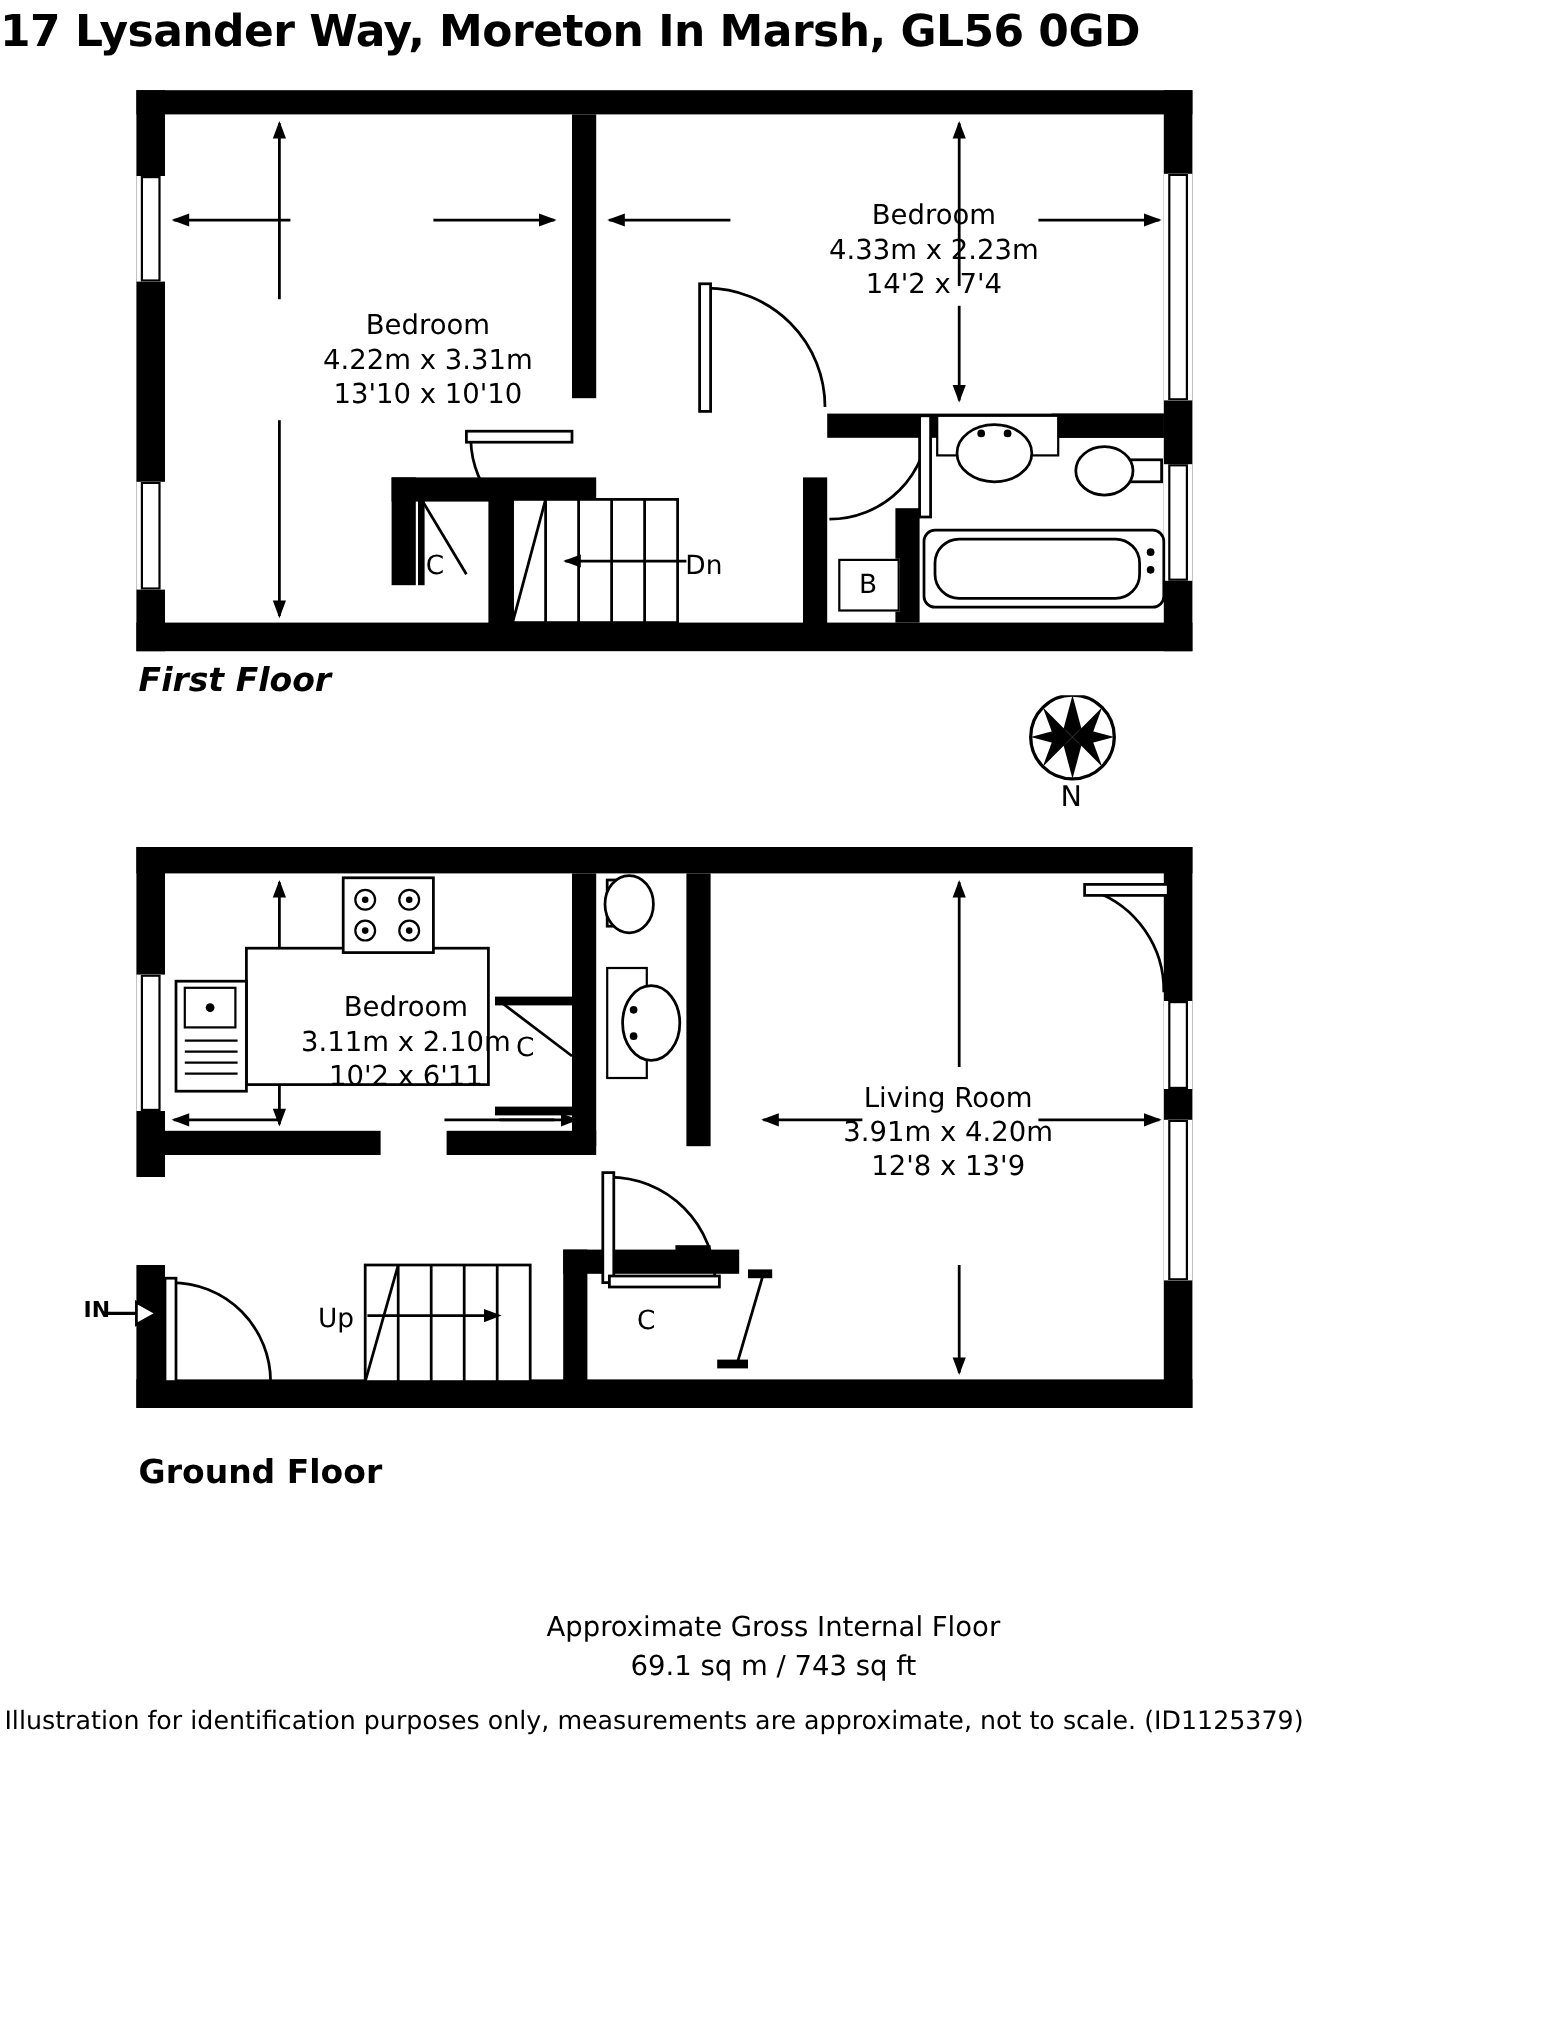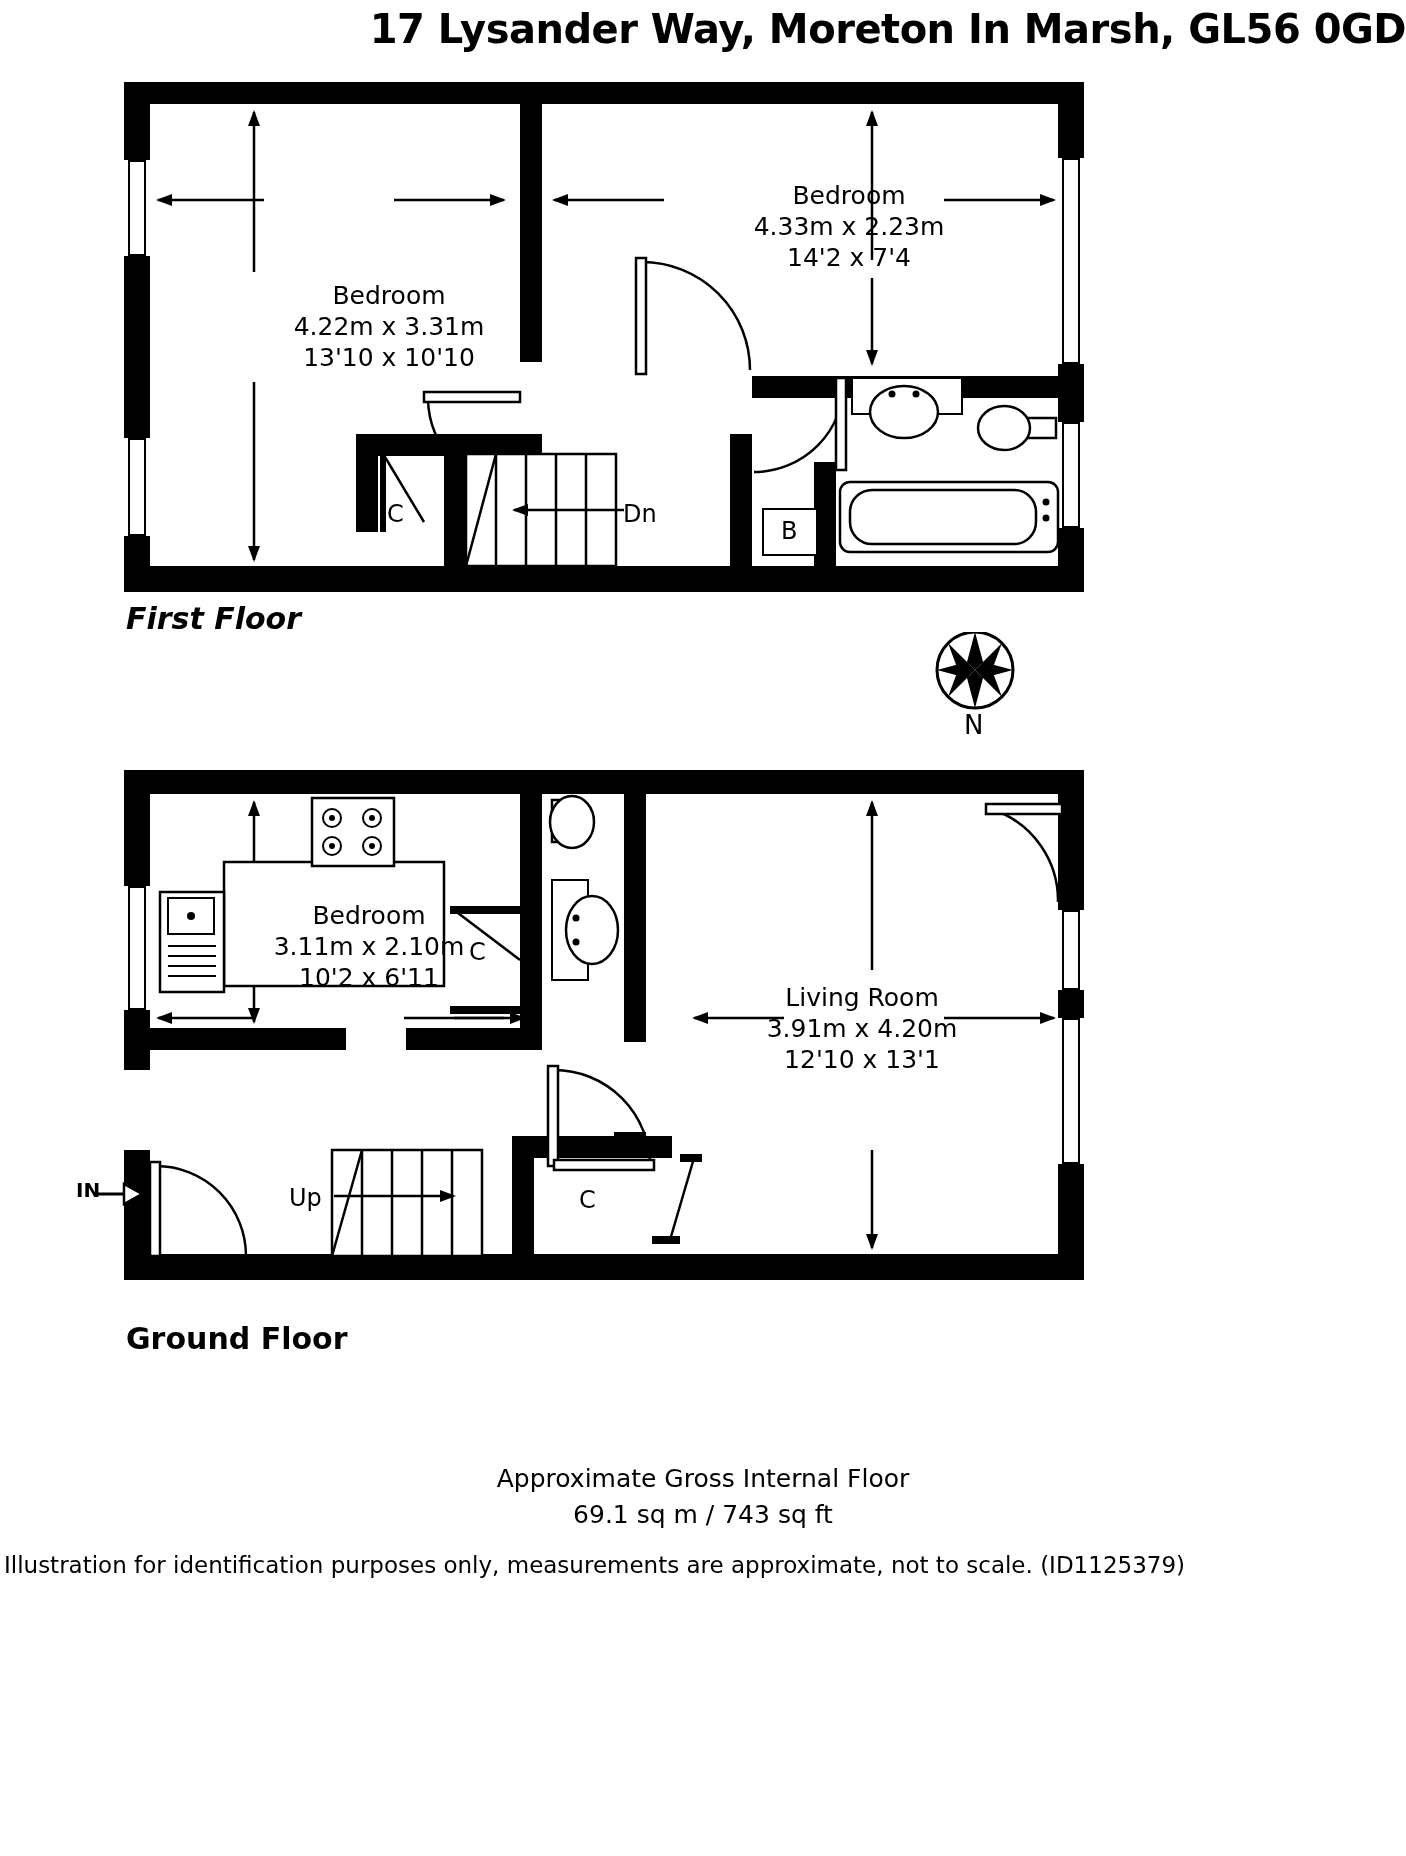--- a/index.html
+++ b/index.html
@@ -13,21 +13,21 @@
     position: relative;
     font-family: "DejaVu Sans", sans-serif;
     color: #000000;
     overflow: hidden;
   }
   .title {
     position: absolute;
     top: 6px;
     left: 0;
     width: 1406px;
-    text-align: right;
+    text-align: left;
     font-size: 40px;
     font-weight: bold;
     letter-spacing: -0.5px;
     white-space: nowrap;
   }
 
   
   .plan {
     position: absolute;
   }
@@ -332,21 +332,21 @@
 
   <div class="label" style="left:100px; top:130px; width:290px;">
     <div>Bedroom</div>
     <div>3.11m x 2.10m</div>
     <div>10'2 x 6'11</div>
   </div>
 
   <div class="label" style="left:588px; top:212px; width:300px;">
     <div>Living Room</div>
     <div>3.91m x 4.20m</div>
-    <div>12'10 x 13'1</div>
+    <div>12'8 x 13'9</div>
   </div>
 
   <div class="label-sm" style="left:345px; top:168px;">C</div>
   <div class="label-sm" style="left:455px; top:416px;">C</div>
   <div class="label-sm" style="left:165px; top:414px;">Up</div>
   <div class="label-sm" style="left:-48px; top:408px; font-weight:bold; font-size:20px;">IN</div>
 </div>
 
 <div class="floor-title" style="left:126px; top:1320px;">
   <div>Ground Floor</div>

